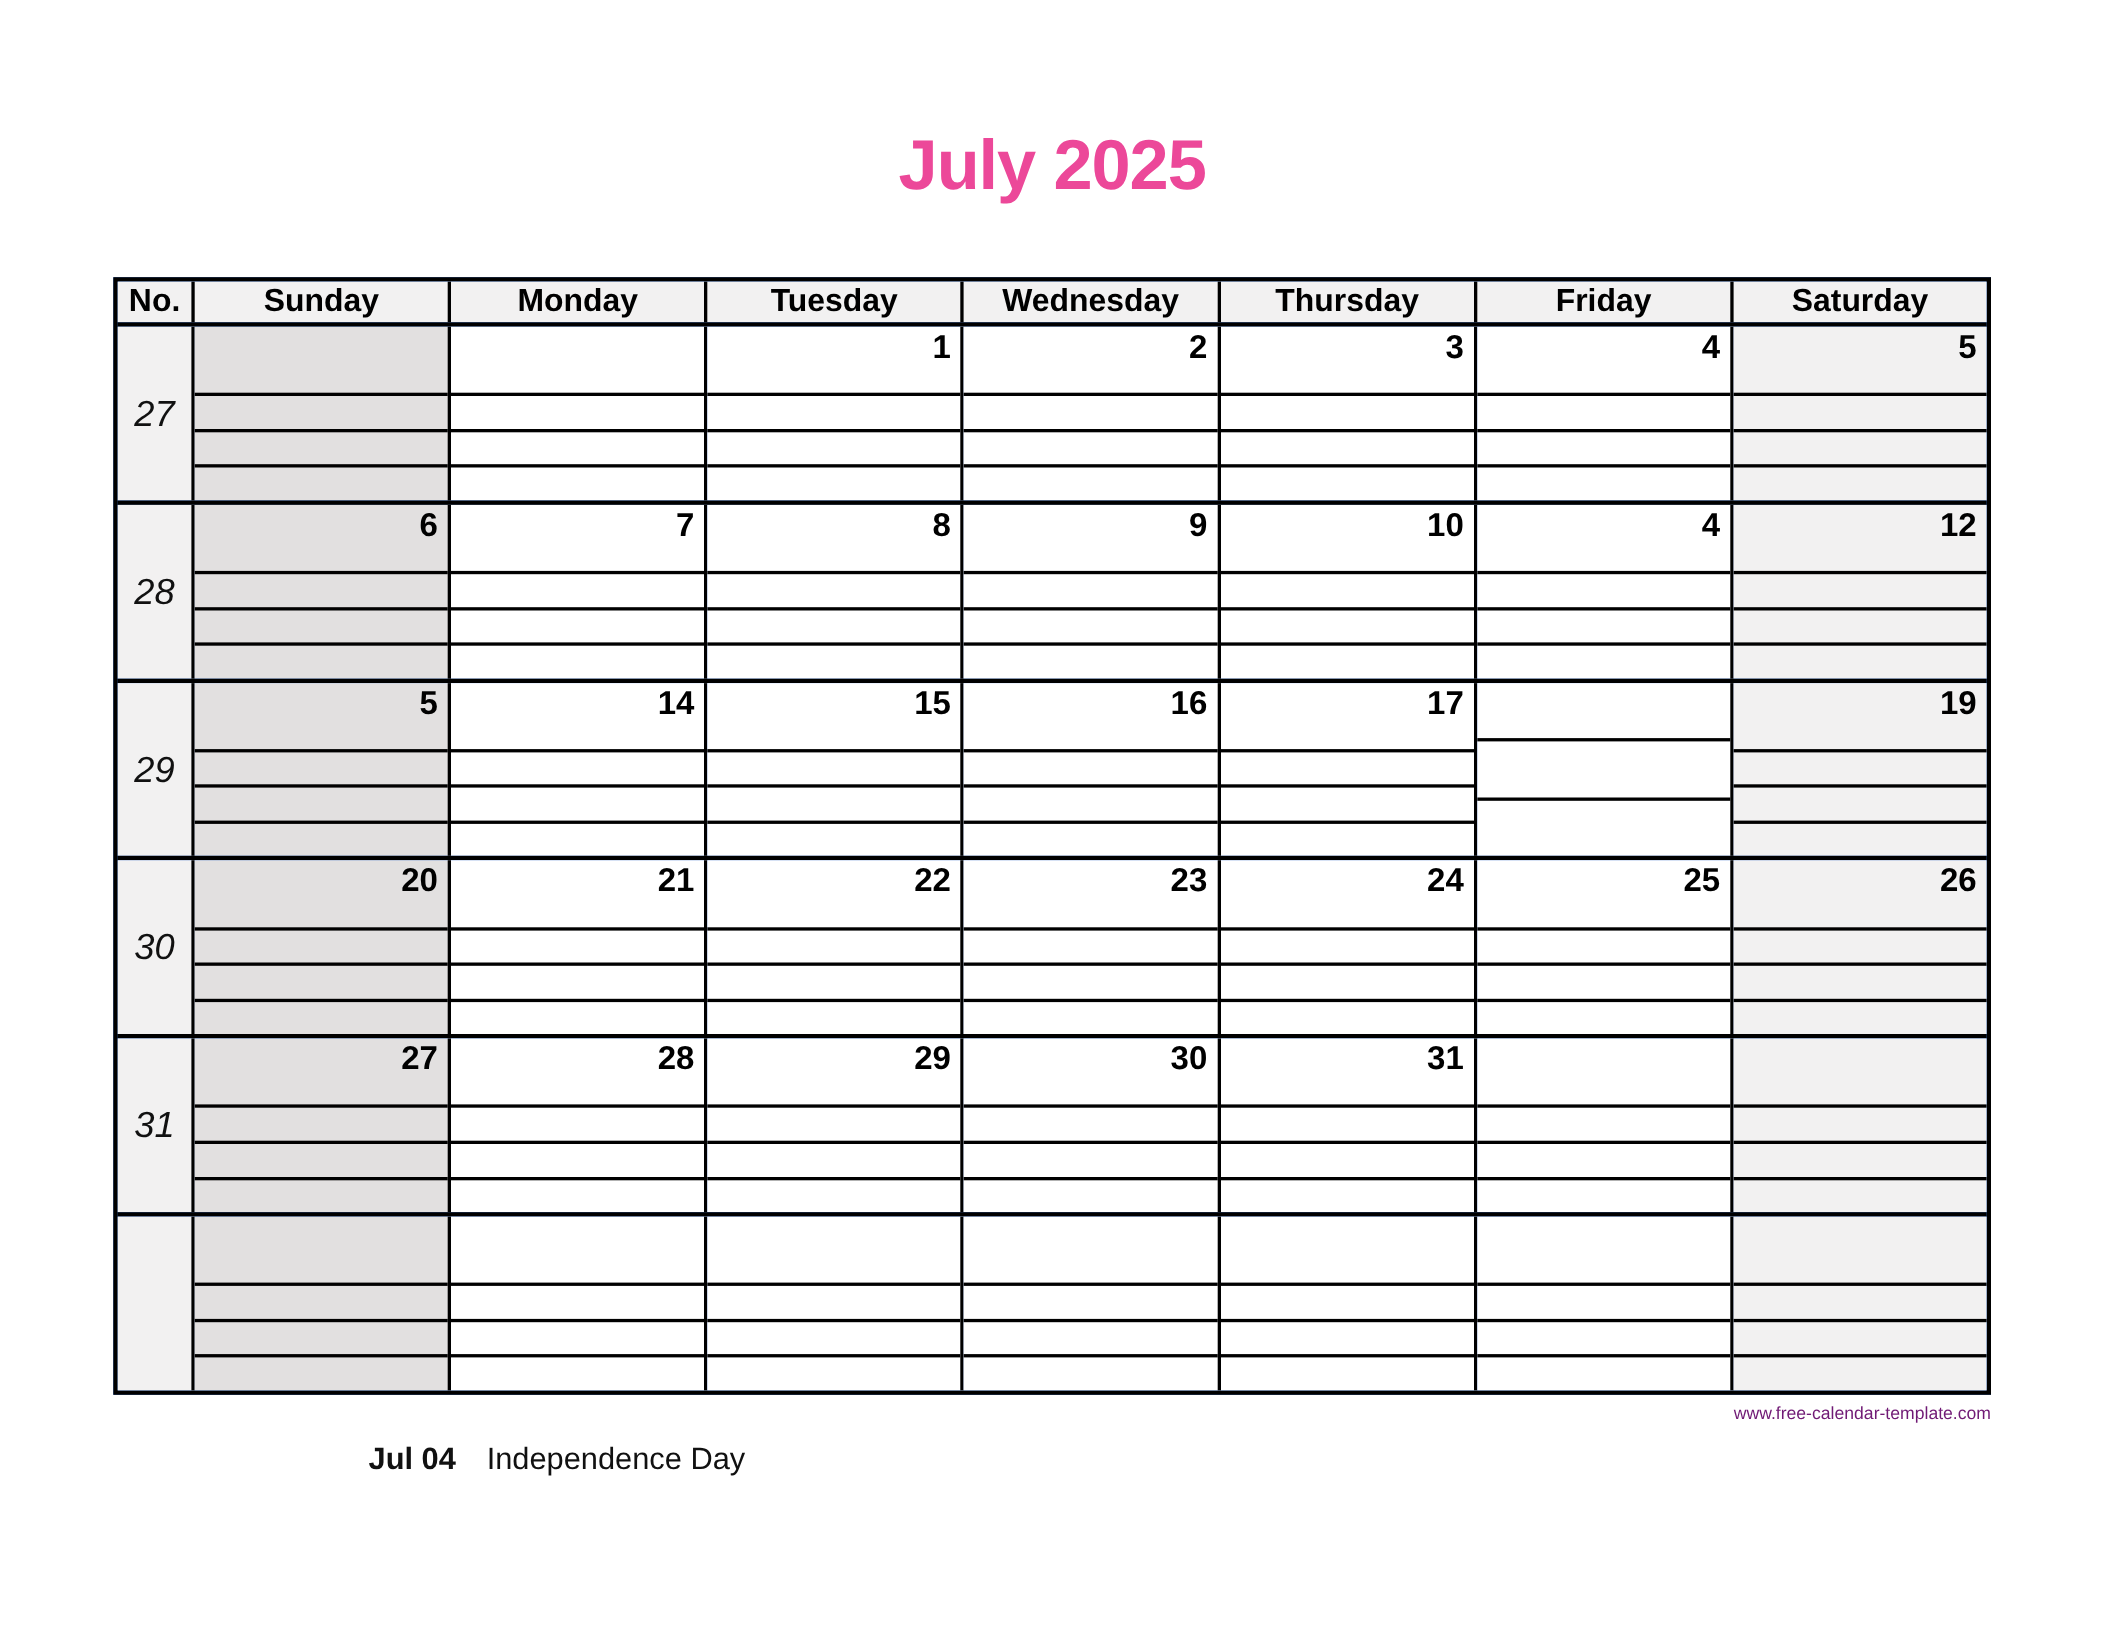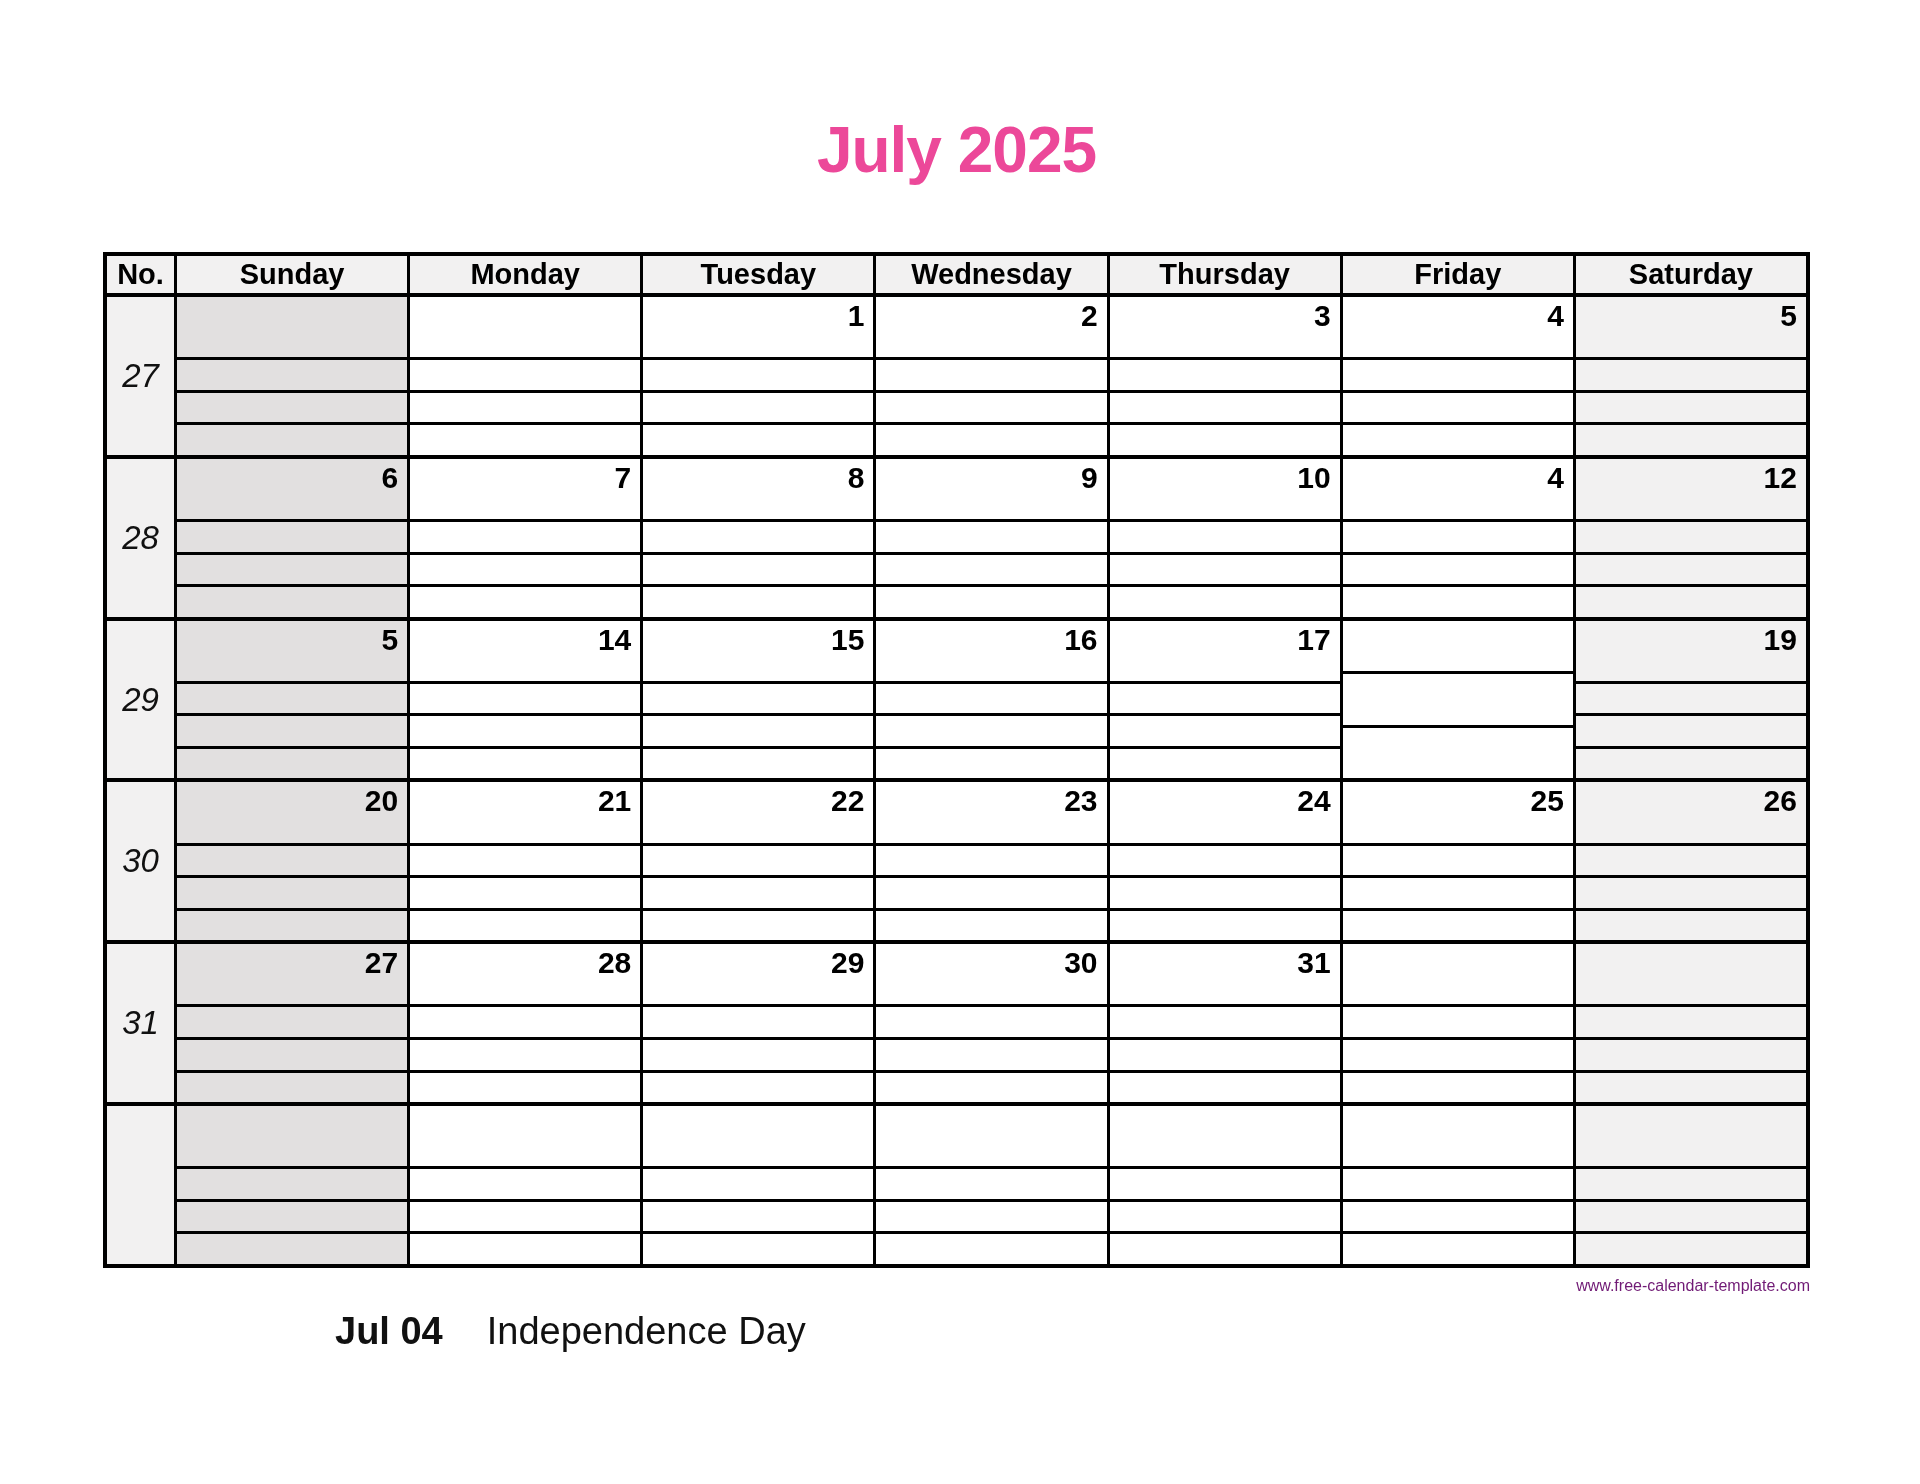--- a/index.html
+++ b/index.html
@@ -61,22 +61,22 @@
   }
   .ruled { flex: 1; border-bottom: 3px solid #000; }
   .ruled.last { border-bottom: none; }
 
   .site {
     position: absolute; top: 1277px; right: 110px;
     font-size: 16px; color: #701a75;
   }
   .holiday {
     position: absolute; left: 335px; top: 1310px;
-    display: flex; gap: 44px; align-items: baseline;
-    font-size: 38px; color: #111;
+    display: flex; gap: 28px; align-items: baseline;
+    font-size: 28px; color: #111;
   }
   .holiday .hdate { font-weight: 700; }
 </style>
 </head>
 <body>
 
 <div class="title">July 2025</div>
 
 <div class="cal">
 

